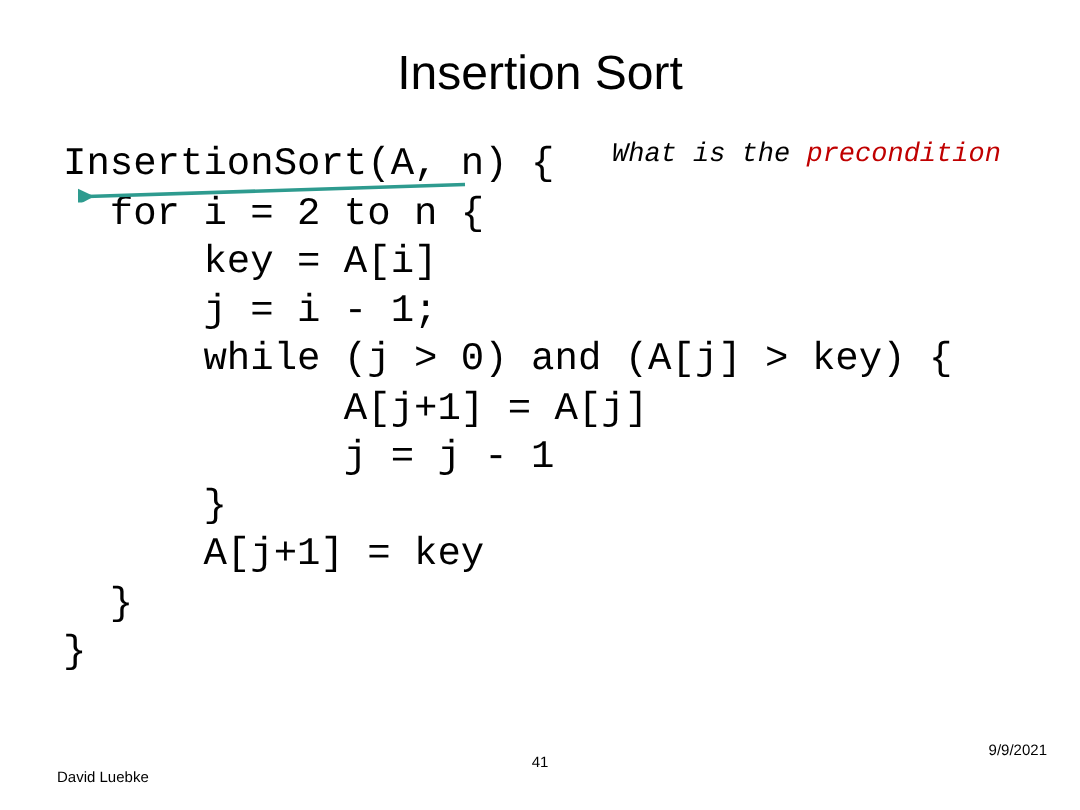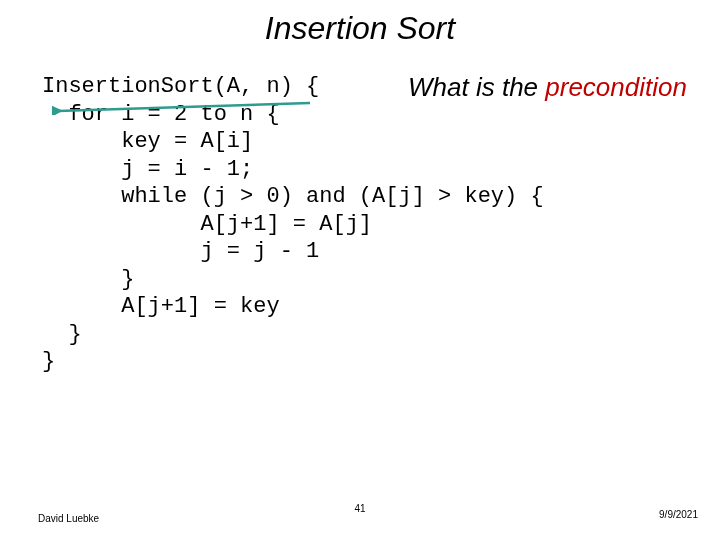--- a/index.html
+++ b/index.html
@@ -16,43 +16,42 @@
     position: relative;
     width: 720px;
     height: 540px;
     box-sizing: border-box;
   }
   .title {
     text-align: center;
     font-size: 32px;
     font-weight: normal;
     color: #000;
-    padding-top: 10px;
-    font-style: italic;
+    padding-top: 30px;
   }
   .body-area {
     position: relative;
     margin-top: 26px;
     padding-left: 42px;
   }
   .code {
     font-family: "Courier New", Courier, monospace;
-    font-size: 22px;
+    font-size: 26px;
     line-height: 1.25;
     color: #000;
     white-space: pre;
   }
   .annot {
     position: absolute;
     top: 0;
     left: 408px;
     width: 300px;
-    font-family: Liberation Sans, sans-serif;
+    font-family: Liberation Mono, monospace;
     font-style: italic;
-    font-size: 26px;
+    font-size: 18px;
     line-height: 1.15;
     color: #000;
   }
   .annot .hl {
     color: #c00000;
     font-style: italic;
   }
   .arrow {
     position: absolute;
     left: 52px;
@@ -77,21 +76,21 @@
   }
   .footer .pagenum {
     position: absolute;
     left: 50%;
     transform: translateX(-50%);
     bottom: 10px;
   }
   .footer .date {
     position: absolute;
     right: 22px;
-    bottom: 4px;
+    bottom: 18px;
     margin-left: 20px;
   }
 </style>
 </head>
 <body>
 
 <div class="slide">
 
   <div class="title">Insertion Sort</div>
 

